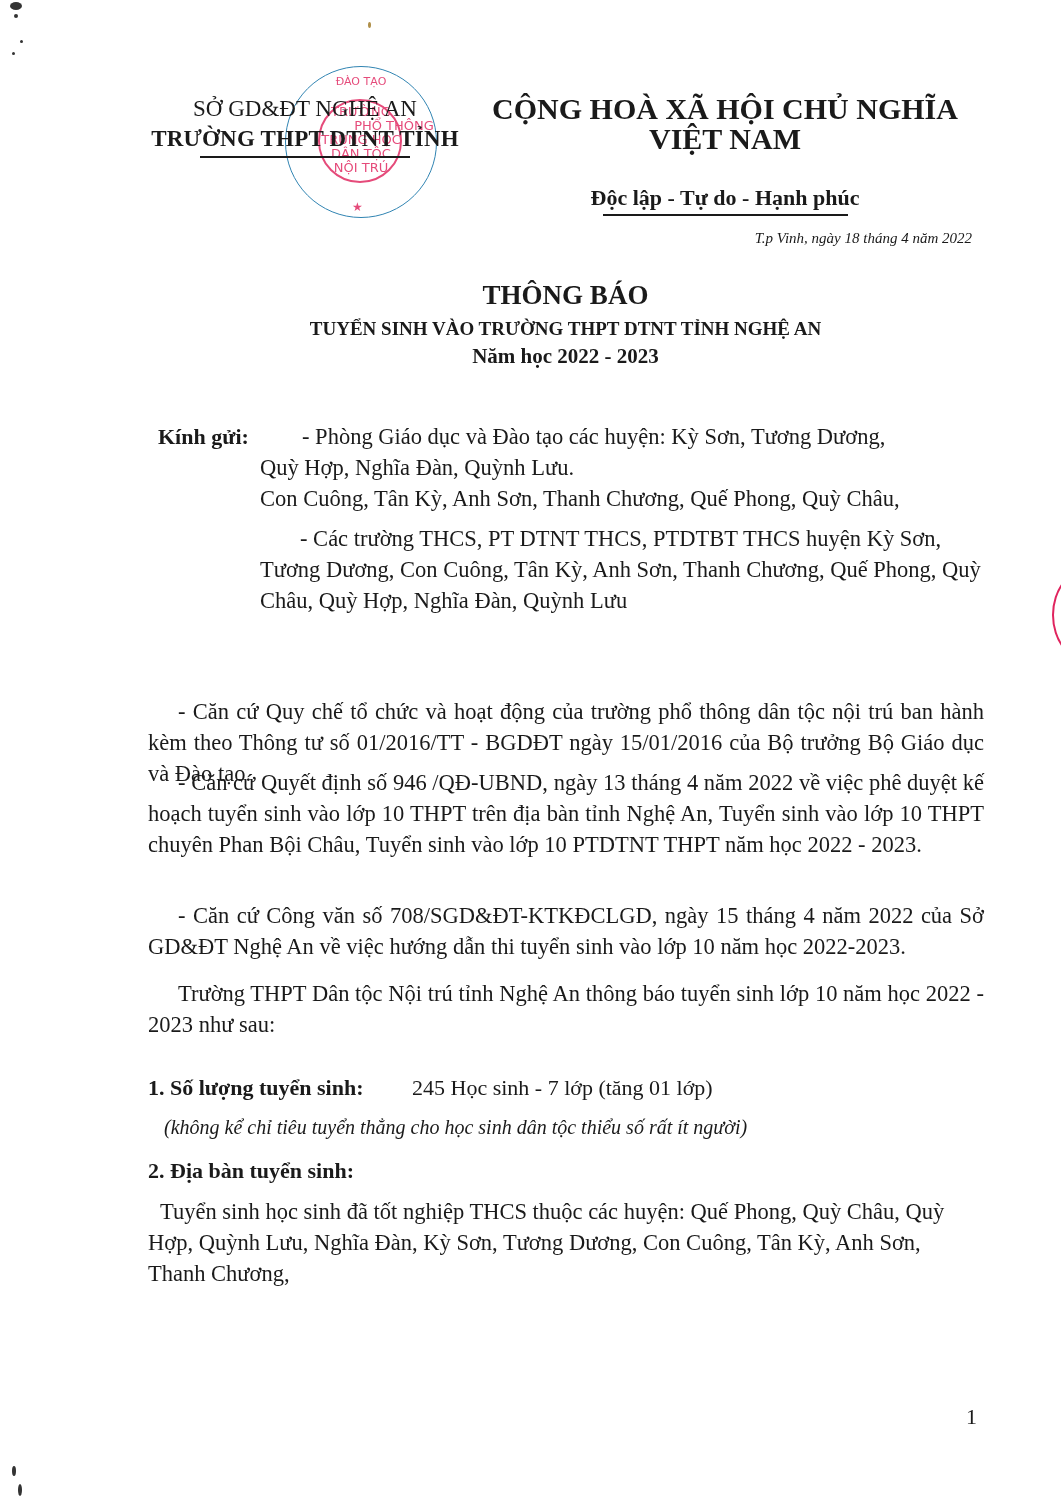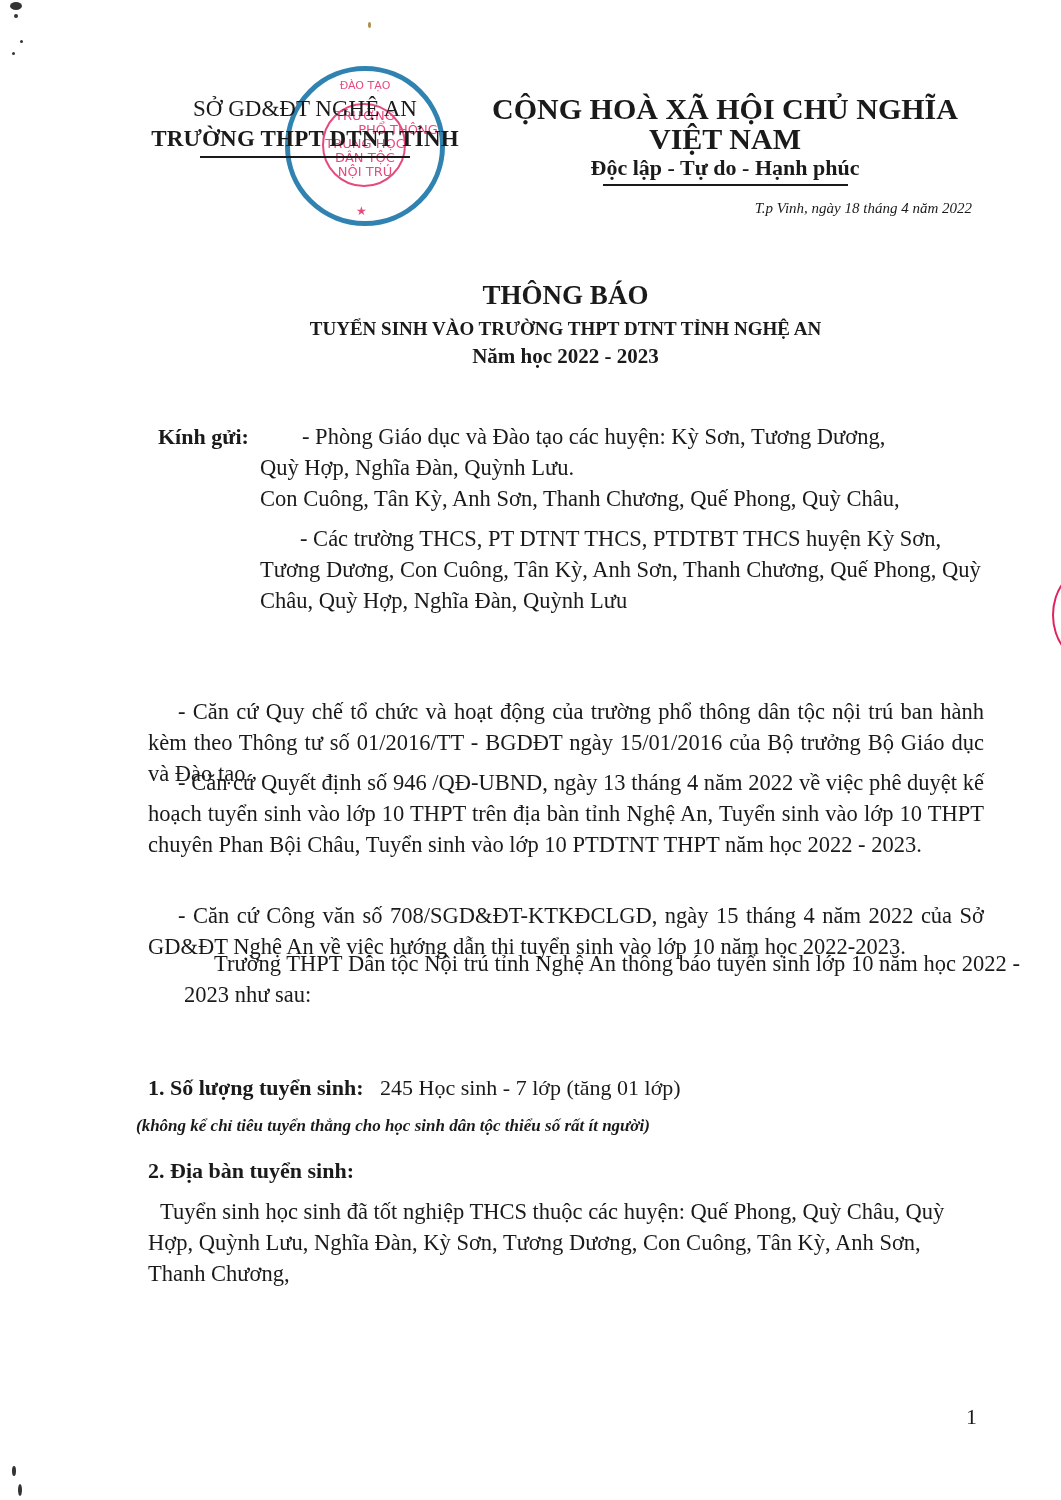--- a/index.html
+++ b/index.html
@@ -14,28 +14,28 @@
     .hdr-left { left: 140px; top: 94px; width: 330px; }
     .hdr-left .l1 { font-size: 23px; text-align: center; line-height: 30px; }
     .hdr-left .l2 { font-size: 23px; font-weight: bold; text-align: center; line-height: 30px; letter-spacing: 0.2px; }
     .hdr-left .rule { width: 210px; height: 1.5px; background: #1a1a1a; margin: 2px auto 0 auto; }
     .hdr-left .l3 { font-size: 22px; text-align: center; line-height: 34px; margin-top: 0px; }
     .hdr-left .l3 .num { color: #1e5bd6; font-family: "DejaVu Sans", sans-serif; font-style: italic; font-size: 25px; font-weight: bold; }
 
     
     .hdr-right { left: 470px; top: 94px; width: 510px; }
     .hdr-right .r1 { font-size: 30px; font-weight: bold; text-align: center; line-height: 30px; }
-    .hdr-right .r2 { font-size: 22px; font-weight: bold; text-align: center; line-height: 28px; }
+    .hdr-right .r2 { font-size: 22px; font-weight: bold; text-align: center; line-height: 28px; margin-top: 30px; }
     .hdr-right .rule { width: 245px; height: 1.5px; background: #1a1a1a; margin: 2px auto 0 auto; position: relative; left: 0px; }
     .hdr-right .r3 { font-size: 15px; font-style: italic; text-align: right; line-height: 36px; margin-top: 4px; padding-right: 8px; }
 
     
     .stamp {
       left: 285px; top: 66px; width: 150px; height: 150px;
-      border: 5px solid #0369a1; border-radius: 50%;
+      border: 1px solid #0369a1; border-radius: 50%;
       opacity: 0.82;
     }
     .stamp .inner {
       position: absolute; left: 32px; top: 32px; width: 80px; height: 80px;
       border: 2px solid #e0245e; border-radius: 50%;
     }
     .stamp .txt {
       position: absolute; width: 100%; text-align: center; color: #e0245e;
       font-family: "DejaVu Sans", sans-serif; font-size: 13px; line-height: 14px;
     }
@@ -50,22 +50,22 @@
     .para { font-size: 22.5px; line-height: 31px; }
     .kg-label { left: 158px; top: 424px; font-size: 22px; font-weight: bold; }
     .kg-1 { left: 260px; top: 421px; width: 730px; }
     .kg-1 .first { text-indent: 42px; }
     .kg-2 { left: 260px; top: 523px; width: 730px; text-indent: 40px; }
 
     .p-block { left: 148px; width: 836px; text-align: justify; }
     .indent { text-indent: 30px; }
 
     .sec-head { left: 148px; font-size: 22px; font-weight: bold; }
-    .sec-val { font-weight: normal; }
-    .note { left: 136px; font-size: 17px; font-style: italic; font-weight: bold; }
+    .sec-val { font-weight: normal; margin-left: 32px; }
+    .note { left: 164px; font-size: 20px; font-style: italic; }
 
     .page-num { left: 966px; top: 1404px; font-size: 22px; }
 
     
     .speck { position: absolute; background: #333; border-radius: 50%; }
     .right-stamp {
       left: 1052px; top: 568px; width: 70px; height: 90px;
       border: 2px solid #e0245e; border-radius: 50%;
     }
   </style>
@@ -105,21 +105,21 @@
   <div class="first">- Phòng Giáo dục và Đào tạo các huyện: Kỳ Sơn, Tương Dương,</div>
   <div>Quỳ Hợp, Nghĩa Đàn, Quỳnh Lưu.</div>
   <div>Con Cuông, Tân Kỳ, Anh Sơn, Thanh Chương, Quế Phong, Quỳ Châu,</div>
 </div>
 <div class="abs kg-2 para">- Các trường THCS, PT DTNT THCS, PTDTBT THCS huyện Kỳ Sơn, Tương Dương, Con Cuông, Tân Kỳ, Anh Sơn, Thanh Chương, Quế Phong, Quỳ Châu, Quỳ Hợp, Nghĩa Đàn, Quỳnh Lưu</div>
 
 <div class="abs p-block para indent" style="top:667px;margin-top:29px;">- Căn cứ Quy chế tổ chức và hoạt động của trường phổ thông dân tộc nội trú ban hành kèm theo Thông tư số 01/2016/TT - BGDĐT ngày 15/01/2016 của Bộ trưởng Bộ Giáo dục và Đào tạo.</div>
 <div class="abs p-block para indent" style="top:767px;">- Căn cứ Quyết định số 946 /QĐ-UBND, ngày 13 tháng 4 năm 2022 về việc phê duyệt kế hoạch tuyển sinh vào lớp 10 THPT trên địa bàn tỉnh Nghệ An, Tuyển sinh vào lớp 10 THPT chuyên Phan Bội Châu, Tuyển sinh vào lớp 10 PTDTNT THPT năm học 2022 - 2023.</div>
 <div class="abs p-block para indent" style="top:900px;">- Căn cứ Công văn số 708/SGD&amp;ĐT-KTKĐCLGD, ngày 15 tháng 4 năm 2022 của Sở GD&amp;ĐT Nghệ An về việc hướng dẫn thi tuyển sinh vào lớp 10 năm học 2022-2023.</div>
 
-<div class="abs p-block para indent" style="top:948px;margin-left:36px;">Trường THPT Dân tộc Nội trú tỉnh Nghệ An thông báo tuyển sinh lớp 10 năm học 2022 - 2023 như sau:</div>
+<div class="abs p-block para indent" style="top:978px;">Trường THPT Dân tộc Nội trú tỉnh Nghệ An thông báo tuyển sinh lớp 10 năm học 2022 - 2023 như sau:</div>
 
 <div class="abs sec-head" style="top:1075px;">
   <span>1. Số lượng tuyển sinh:</span>&nbsp;&nbsp;
   <span class="sec-val">245 Học sinh - 7 lớp (tăng 01 lớp)</span>
 </div>
 <div class="abs note" style="top:1116px;">(không kể chỉ tiêu tuyển thẳng cho học sinh dân tộc thiểu số rất ít người)</div>
 
 <div class="abs sec-head" style="top:1158px;">2. Địa bàn tuyển sinh:</div>
 <div class="abs p-block para" style="top:1196px; width:830px; text-indent:12px; text-align:left;">Tuyển sinh học sinh đã tốt nghiệp THCS thuộc các huyện: Quế Phong, Quỳ Châu, Quỳ Hợp, Quỳnh Lưu, Nghĩa Đàn, Kỳ Sơn, Tương Dương, Con Cuông, Tân Kỳ, Anh Sơn, Thanh Chương,</div>
 

